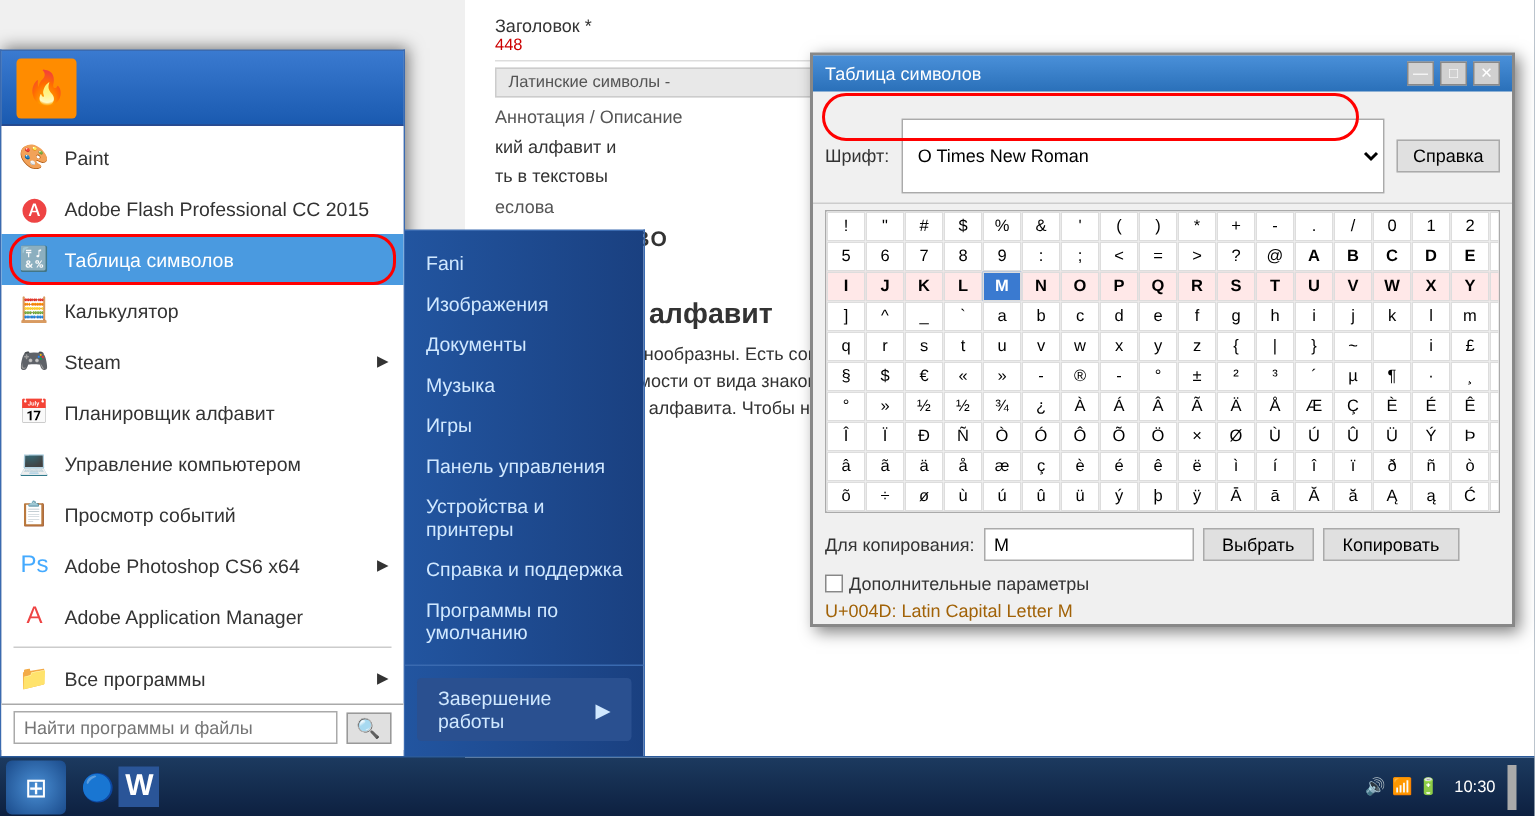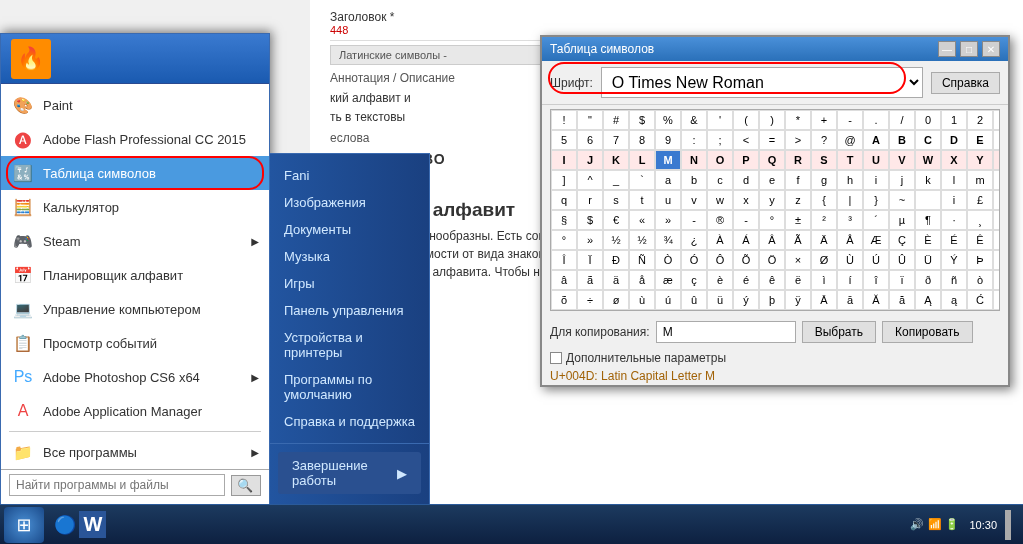--- a/index.html
+++ b/index.html
@@ -94,23 +94,23 @@
       background: #f0f0f0; border: 2px solid #888;
       box-shadow: 3px 3px 10px rgba(0,0,0,0.5);
     }
     .dialog-titlebar {
       background: linear-gradient(to bottom, #4a90d9, #2a70b9);
       color: white; padding: 4px 8px; display: flex; align-items: center; justify-content: space-between;
       font-size: 12px;
     }
     .dialog-controls { display: flex; gap: 4px; }
     .dialog-btn { width: 18px; height: 16px; background: #d0d0d0; border: 1px solid #888; display: flex; align-items: center; justify-content: center; font-size: 10px; cursor: pointer; }
-    .dialog-toolbar { display: flex; align-items: center; padding: 6px 8px; gap: 8px; background: #f0f0f0; border-bottom: 1px solid #ccc; }
+    .dialog-toolbar { display: flex; align-items: center; padding: 6px 8px; gap: 8px; background: #f0f0f0; border-bottom: 1px solid #ccc; margin-top: 12px; }
     .dialog-label { font-size: 12px; color: #333; }
-    .font-select { flex: 1; padding: 5px 6px; font-size: 16px; border: 1px solid #aaa; background: white; }
+    .font-select { flex: 1; padding: 16px 6px; font-size: 12px; border: 1px solid #aaa; background: white; }
     .help-btn { padding: 3px 10px; background: #e0e0e0; border: 1px solid #aaa; font-size: 12px; cursor: pointer; }
     .oval-font { border: 2px solid red; border-radius: 20px; position: absolute; left: 548px; top: 63px; width: 360px; height: 30px; pointer-events: none; z-index: 200; }
     .char-row { display: flex; }
     .char-cell {
       width: 26px; height: 20px; border: 1px solid #ddd; display: flex; align-items: center;
       justify-content: center; font-size: 11px; cursor: pointer; background: white;
       flex-shrink: 0;
     }
     .char-cell.selected-char { background: #3a7ad0; color: white; }
 
@@ -229,24 +229,24 @@
   <div class="right-menu-item">
     <span>Игры</span>
   </div>
   <div class="right-menu-item">
     <span>Панель управления</span>
   </div>
   <div class="right-menu-item">
     <span>Устройства и принтеры</span>
   </div>
   <div class="right-menu-item">
+    <span>Справка и поддержка</span>
+  </div>
+  <div class="right-menu-item">
     <span>Программы по умолчанию</span>
-  </div>
-  <div class="right-menu-item">
-    <span>Справка и поддержка</span>
   </div>
   <div style="margin-top:8px; border-top:1px solid #3a6ab0; padding-top:6px;">
     <div class="right-menu-item" style="background:#2a5090; border-radius:3px; margin:2px 8px; justify-content:space-between;">
       <span>Завершение работы</span>
       <span>▶</span>
     </div>
   </div>
 </div>
 
 <div class="char-map-dialog">

